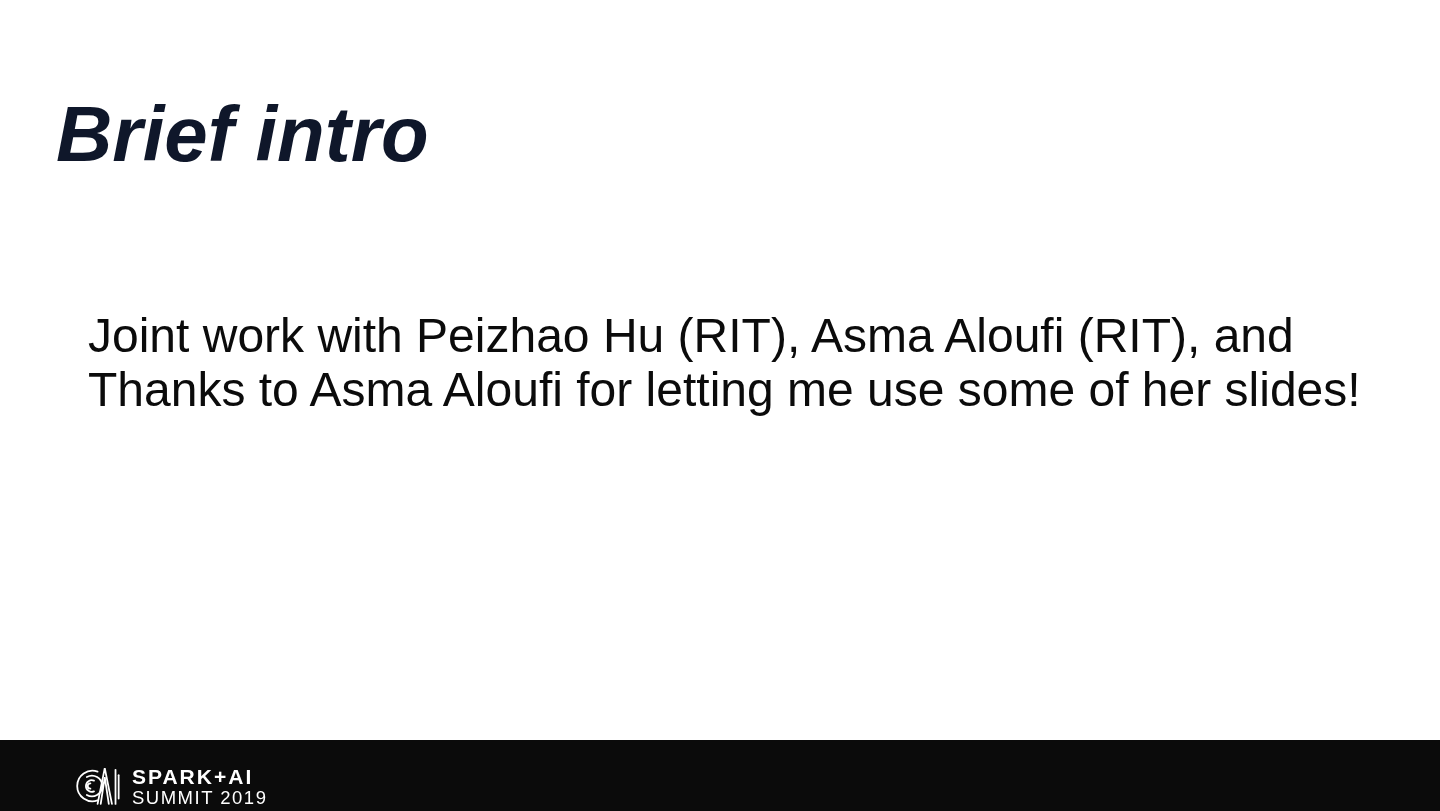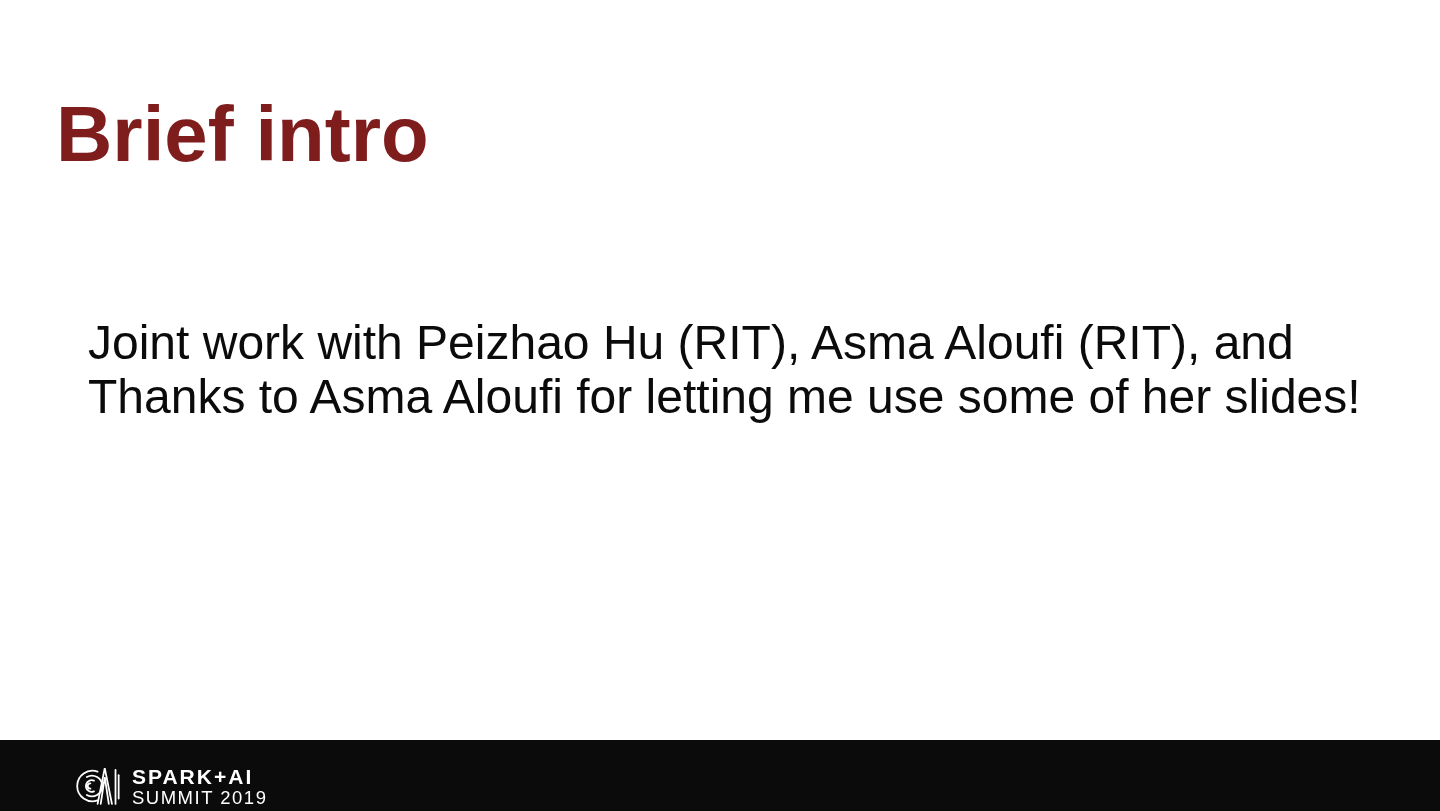--- a/index.html
+++ b/index.html
@@ -17,28 +17,29 @@
     inset: 0;
     background: #ffffff;
   }
   .slide-title {
     position: absolute;
     left: 56px;
     top: 95px;
     font-size: 78px;
     font-weight: bold;
     line-height: 1;
-    color: #7f1d1d;
+    color: #0f172a;
     letter-spacing: 0px;
     white-space: nowrap;
+    font-style: italic;
   }
   .slide-body {
     position: absolute;
     left: 88px;
-    top: 316px;
+    top: 309px;
     width: 1310px;
     font-size: 48px;
     line-height: 54px;
     color: #0b0b0b;
   }
   .body-line { display: block; white-space: nowrap; }
   .paragraph-2 { white-space: nowrap; }
   .footer-bar {
     position: absolute;
     left: 0;

